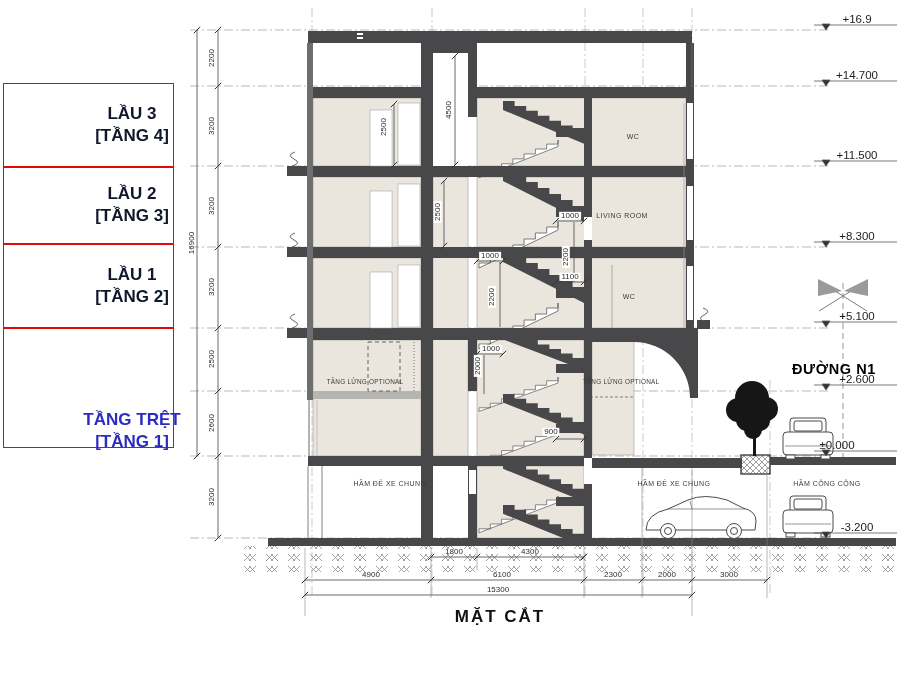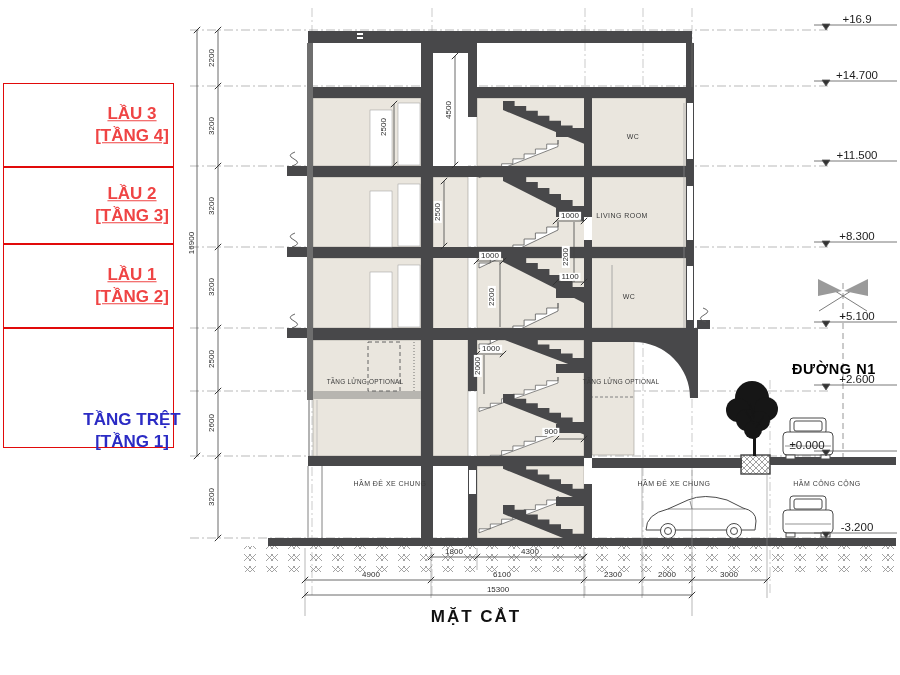--- a/index.html
+++ b/index.html
@@ -12,21 +12,21 @@
   .dim{font-size:8px;color:#2b2b2b;}
   .wb{background:#fff;padding:0 2px;line-height:1.05;}
   .room{font-size:7px;color:#3a3a3a;letter-spacing:0.45px;}
   .rsm{font-size:6.4px;letter-spacing:0.25px;}
   .elev{font-size:11.5px;color:#1c1c1c;}
   .road{font-size:14.5px;font-weight:bold;color:#000;letter-spacing:0.6px;}
   .title{font-size:17px;font-weight:bold;color:#111;letter-spacing:2px;}
   .lgbox{position:absolute;border:1.6px solid #e10a0a;box-sizing:border-box;}
   .lgtext{position:absolute;width:114px;text-align:center;font-weight:bold;
           font-size:17px;line-height:1.28;transform:translateY(-50%);}
-  .red{color:#ef4444;text-decoration:underline;} .blue{color:#2b2bc4;margin-top:44px;}
+  .red{color:#0f172a;} .blue{color:#2b2bc4;margin-top:44px;}
 </style>
 </head>
 <body>
 
 <div id="stage">
 
 <svg id="drawing" width="900" height="675" viewBox="0 0 900 675">
   <defs>
     <pattern id="xhatch" width="22" height="12" patternUnits="userSpaceOnUse">
       <path d="M2,2 L9,9 M9,2 L2,9 M7,2 L14,9 M14,2 L7,9" stroke="#8e8e8e" stroke-width="0.8" fill="none"></path>
@@ -368,27 +368,27 @@
 <span class="t room" style="left:827px;top:483px;">HẦM CÔNG CỘNG</span>
 
 <span class="t road" style="left:834px;top:369px;">ĐƯỜNG N1</span>
 
 <span class="t elev" style="left:857px;top:19px;">+16.9</span>
 <span class="t elev" style="left:857px;top:75px;">+14.700</span>
 <span class="t elev" style="left:857px;top:155px;">+11.500</span>
 <span class="t elev" style="left:857px;top:236px;">+8.300</span>
 <span class="t elev" style="left:857px;top:316px;">+5.100</span>
 <span class="t elev" style="left:857px;top:379px;">+2.600</span>
-<span class="t elev" style="left:807px;top:445px;">±0.000</span>
+<span class="t elev" style="left:837px;top:445px;">±0.000</span>
 <span class="t elev" style="left:857px;top:527px;">-3.200</span>
 
 <span class="t dim" style="left:454px;top:551px;">1800</span>
 <span class="t dim" style="left:530px;top:551px;">4300</span>
 <span class="t dim" style="left:371px;top:574px;text-align:center;">4900</span>
 <span class="t dim" style="left:502px;top:574px;">6100</span>
 <span class="t dim" style="left:613px;top:574px;">2300</span>
 <span class="t dim" style="left:667px;top:574px;">2000</span>
 <span class="t dim" style="left:729px;top:574px;">3000</span>
 <span class="t dim" style="left:498px;top:589px;">15300</span>
 
-<span class="t title" style="left:476px;top:617px;">MẶT CẮT</span>
+<span class="t title" style="left:500px;top:617px;">MẶT CẮT</span>
 
 </div>
 
 </body></html>

